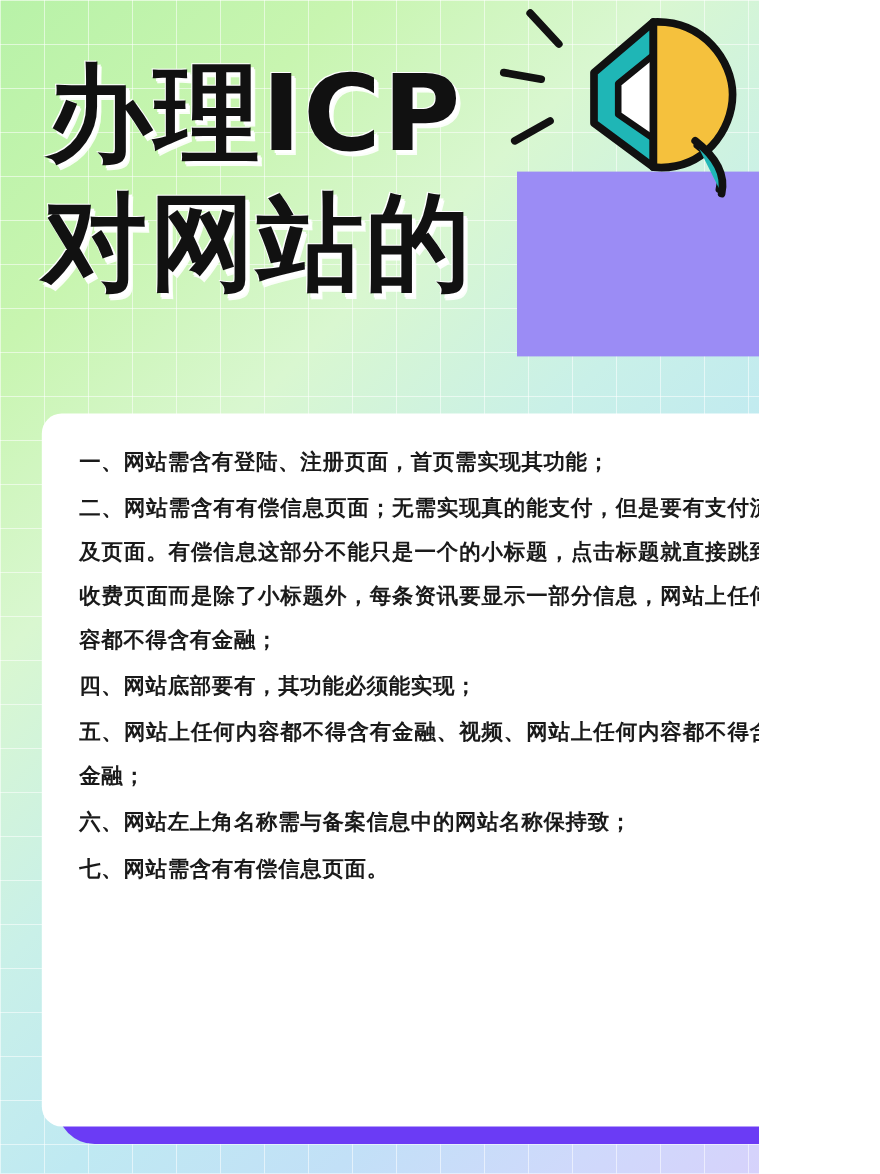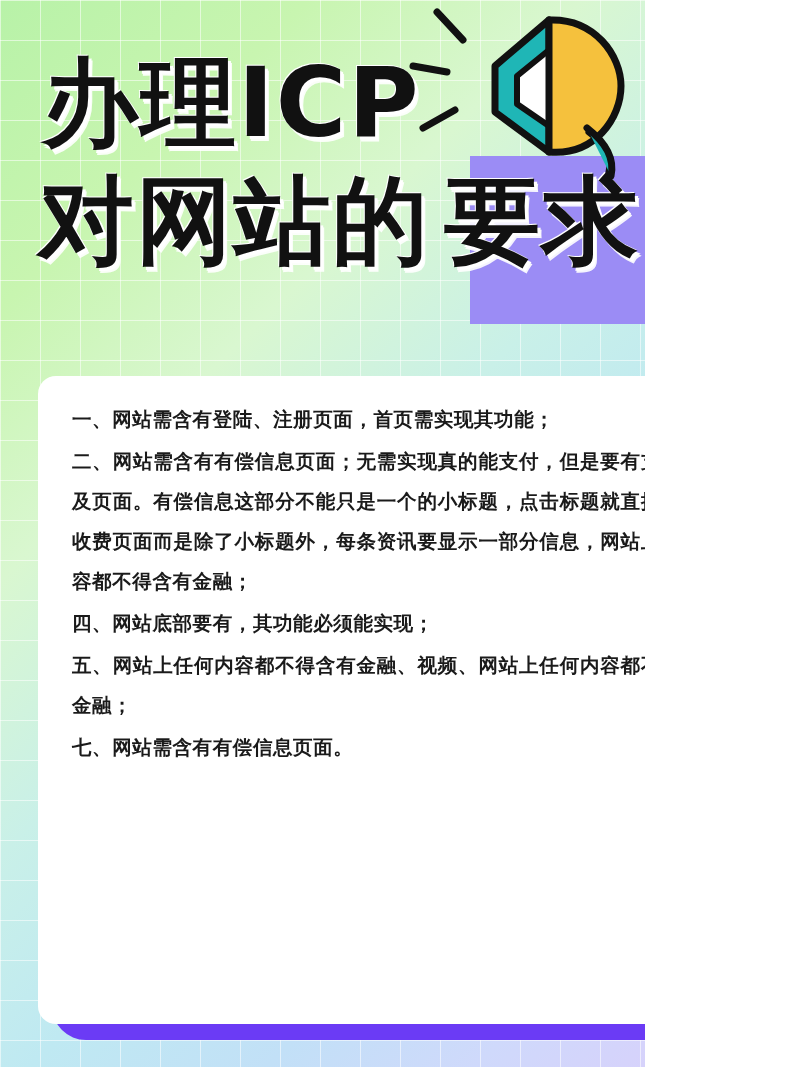--- a/index.html
+++ b/index.html
@@ -13,20 +13,21 @@
     overflow: hidden;
   }
 
   #poster {
     position: relative;
     width: 645px;
     height: 1067px;
     background:
       linear-gradient(135deg, #b8f2a8 0%, #c8f5b0 18%, #d9f7d0 34%, #c9f0e8 50%, #bfe9f2 64%, #c2e0f7 78%, #cfd9fb 90%, #d6d2fb 100%);
     overflow: hidden;
+    padding-left: 45px;
   }
   
   #grid {
     position: absolute;
     inset: 0;
     background-image:
       linear-gradient(to right, rgba(255,255,255,0.55) 1px, transparent 1px),
       linear-gradient(to bottom, rgba(255,255,255,0.55) 1px, transparent 1px);
     background-size: 40px 40px;
     pointer-events: none;
@@ -156,25 +157,25 @@
 
     <path d="M190 132 C206 144 214 158 210 172" fill="none" stroke="#111111" stroke-width="7" stroke-linecap="round"></path>
     <path d="M188 128 C206 142 216 158 212 176" fill="#1fb6b6" stroke="#111111" stroke-width="7" stroke-linecap="round" stroke-linejoin="round"></path>
   </svg>
 
   <div id="title-block">
     <div class="title-line" id="title-line-1">办理ICP</div>
     <div id="title-line-2-wrap">
       <div id="title-hl"></div>
       <span id="title-line-2a">对网站的</span>
-      <span id="title-line-2b">要求</span>
     </div>
   </div>
 
   <div id="card-shadow"></div>
   <div id="card">
     <p class="req-item">一、网站需含有登陆、注册页面，首页需实现其功能；</p>
     <p class="req-item">二、网站需含有有偿信息页面；无需实现真的能支付，但是要有支付流程及页面。有偿信息这部分不能只是一个的小标题，点击标题就直接跳到了收费页面而是除了小标题外，每条资讯要显示一部分信息，网站上任何内容都不得含有金融；</p>
     <p class="req-item">四、网站底部要有，其功能必须能实现；</p>
     <p class="req-item">五、网站上任何内容都不得含有金融、视频、网站上任何内容都不得含有金融；</p>
+    <p class="req-item">六、网站左上角名称需与备案信息中的网站名称保持致；</p>
     <p class="req-item">七、网站需含有有偿信息页面。</p>
   </div>
 </div>
 
 </body></html>

